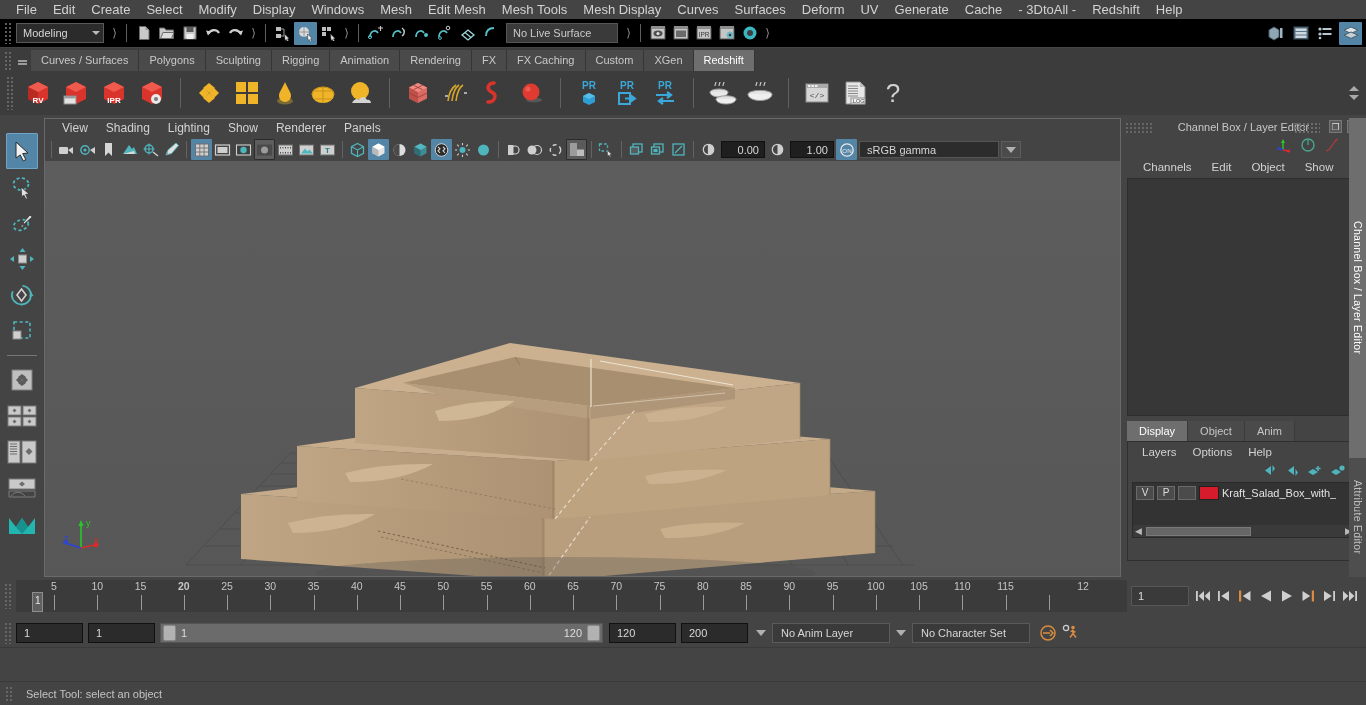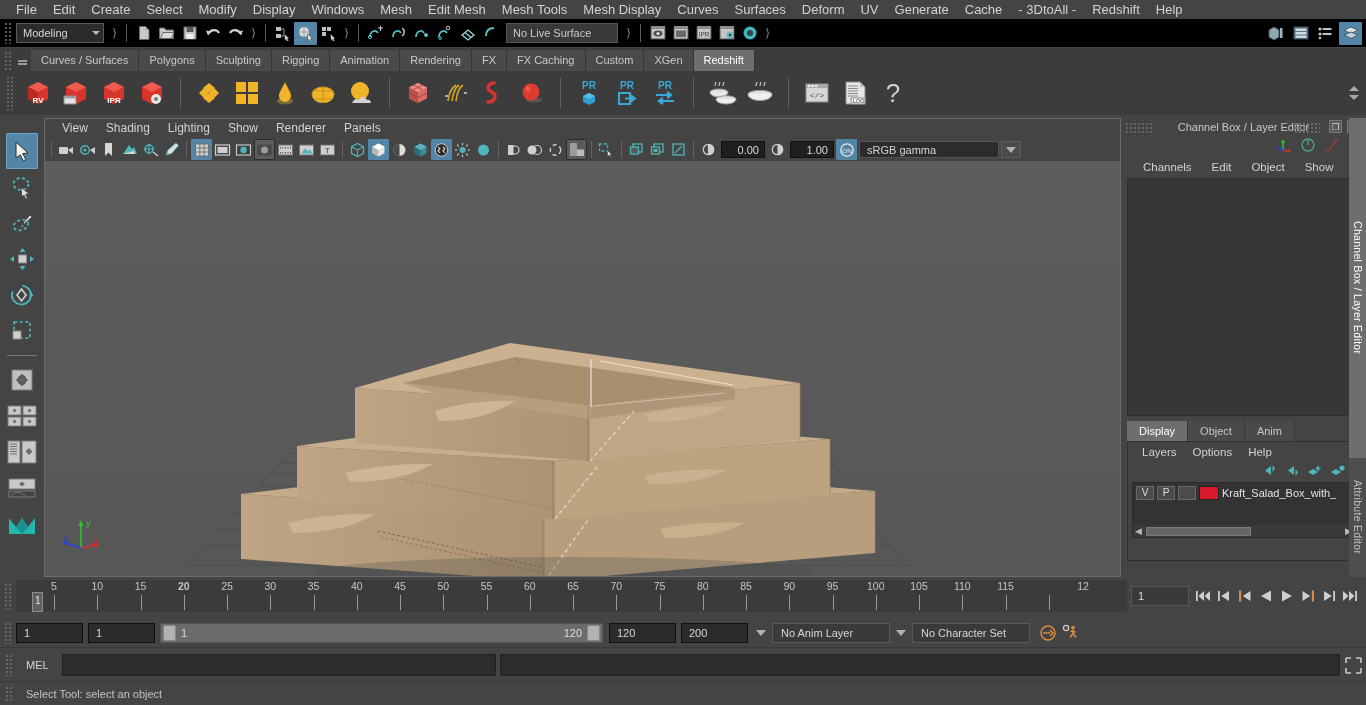--- a/index.html
+++ b/index.html
@@ -1345,31 +1345,20 @@
       <svg width="20" height="18" viewBox="0 0 20 18">
           <circle cx="5" cy="4" r="2.6" fill="none" stroke="#cfcfcf" stroke-width="1.3"></circle>
           <circle cx="12" cy="3.5" r="1.8" fill="#d98c3f"></circle>
           <path d="M12 5.5v4l3 4M12 9.5l-3 4M9.5 7l5 1" stroke="#d98c3f" stroke-width="1.5" fill="none"></path>
         </svg>
     </div>
   </div>
 
   <div class="hr-top"></div>
 
-  <div class="cmdrow">
-    <div class="gripdots"></div>
-    <div class="cmd-label">MEL</div>
-    <div class="cmd-input"></div>
-    <div class="cmd-result"></div>
-    <div class="cmd-exp">
-      <svg width="17" height="17" viewBox="0 0 17 17">
-          <path d="M1 1h5M1 1v5M16 1h-5M16 1v5M1 16h5M1 16v-5M16 16h-5M16 16v-5" stroke="#c9c9c9" stroke-width="1.6" fill="none"></path>
-        </svg>
-    </div>
-  </div>
 
   <div class="hr-top2"></div>
 
   <div class="statusline">
     <div class="gripdots"></div>
     <div class="txt">Select Tool: select an object</div>
   </div>
 
 </div>
 

